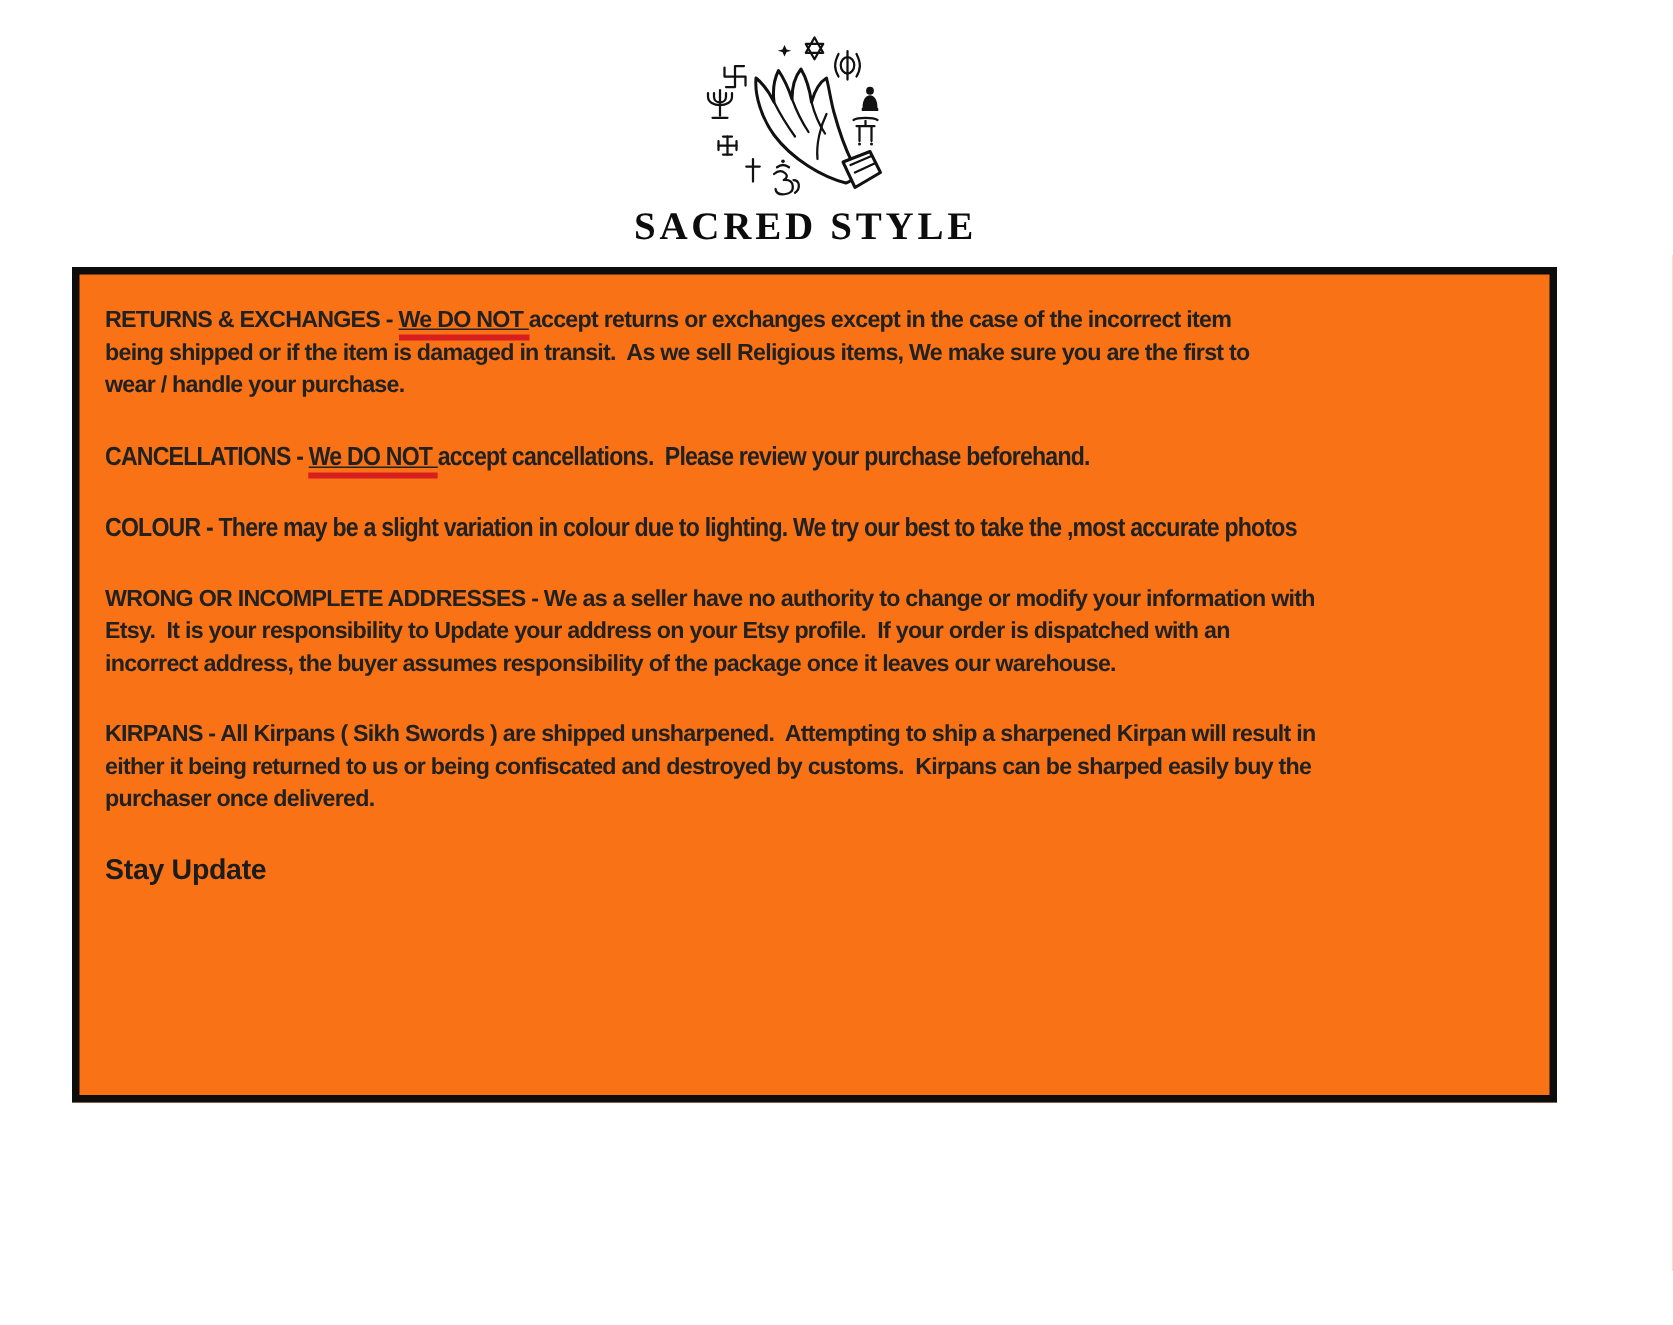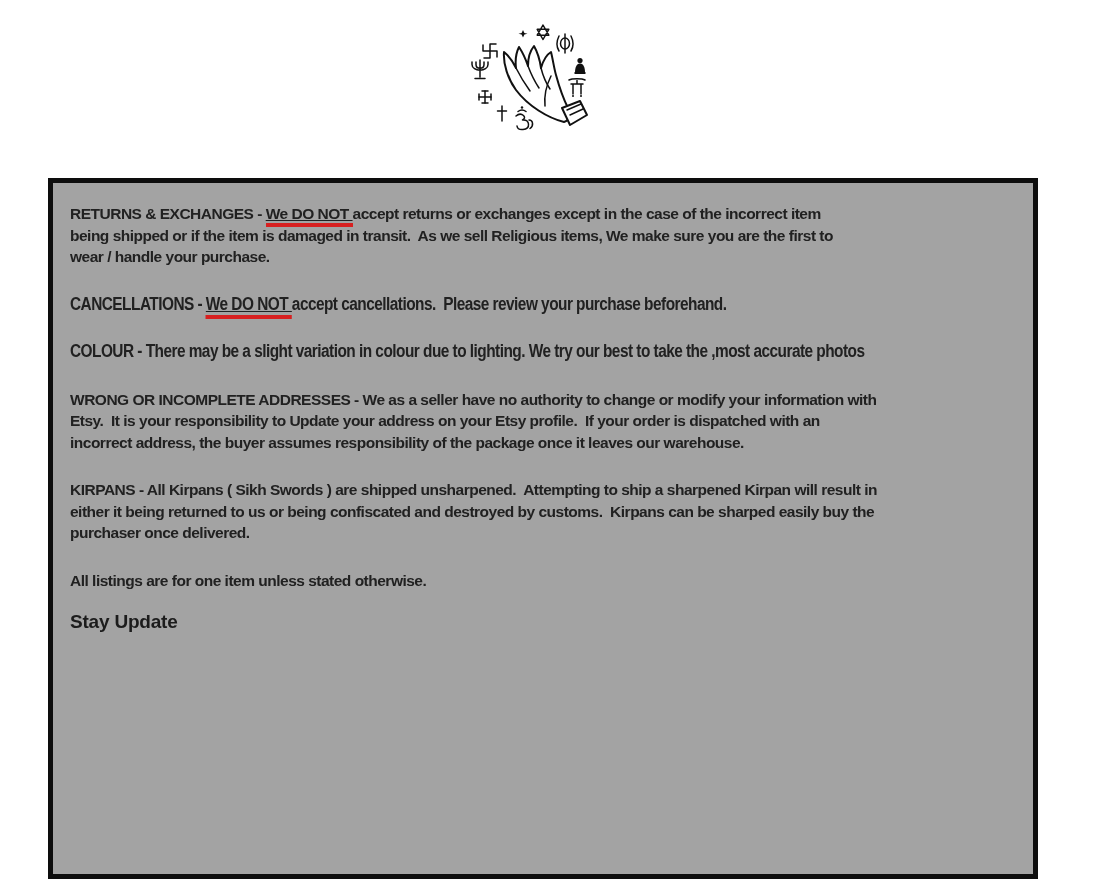--- a/index.html
+++ b/index.html
@@ -10,23 +10,23 @@
   
   .logo{position:absolute;left:412px;top:16px;width:250px;text-align:center;}
   .logo svg{display:block;margin:0 auto;}
   .brand{
     font-family:"Liberation Serif", serif;
     font-weight:600;font-size:26px;letter-spacing:2.5px;
     color:#0c0c0c;margin-top:2px;white-space:nowrap;
   }
   
   .policy-box{
-    position:absolute;left:48px;top:178px;width:990px;height:701px;
+    position:absolute;left:48px;top:178px;width:990px;height:557px;
     box-sizing:border-box;border:5px solid #0d0d0d;
-    padding:20px 8px 0 17px;overflow:hidden;background:#a3a3a3;
+    padding:20px 8px 0 17px;overflow:hidden;background:#f97316;
   }
   .para{
     margin:0 0 26px 0;
     font-size:15.5px;font-weight:bold;line-height:21.5px;
     letter-spacing:-0.5px;color:#212121;white-space:pre;
   }
   .para.condensed{
     font-size:17.5px;letter-spacing:-0.6px;
     transform:scaleX(0.88);transform-origin:0 50%;
   }
@@ -99,36 +99,36 @@
     <g>
       <path class="sym" stroke-width="2.2" d="M90,90 V105 M85.5,95 H94.5"></path>
     </g>
     <g>
       <path class="sym" d="M104,100 q4,-3.5 7.5,-0.5 q2.5,2.5 -1,4.5 q5.5,-0.5 6,4 q0.5,5 -5.5,5.5 q-5.5,0.5 -6,-3.5"></path>
       <path class="sym" d="M117,104 q3,0 3.5,3 q0.5,3.5 -2.5,5.5"></path>
       <path class="sym" d="M106,95.5 q4,-3 8,0"></path>
       <circle class="symfill" cx="110" cy="91.5" r="1.2"></circle>
     </g>
   </svg>
+  <div class="brand">SACRED STYLE</div>
 </div>
 
 <div class="policy-box">
   <p class="para"><span>RETURNS &amp; EXCHANGES - </span><span class="hl">We DO NOT </span><span>accept returns or exchanges except in the case of the incorrect item
 being shipped or if the item is damaged in transit.  As we sell Religious items, We make sure you are the first to
 wear / handle your purchase.</span></p>
 
   <p class="para condensed"><span>CANCELLATIONS - </span><span class="hl">We DO NOT </span><span>accept cancellations.  Please review your purchase beforehand.</span></p>
 
 
   <p class="para condensed">COLOUR - There may be a slight variation in colour due to lighting. We try our best to take the ,most accurate photos</p>
 
   <p class="para">WRONG OR INCOMPLETE ADDRESSES - We as a seller have no authority to change or modify your information with
 Etsy.  It is your responsibility to Update your address on your Etsy profile.  If your order is dispatched with an
 incorrect address, the buyer assumes responsibility of the package once it leaves our warehouse.</p>
 
   <p class="para">KIRPANS - All Kirpans ( Sikh Swords ) are shipped unsharpened.  Attempting to ship a sharpened Kirpan will result in
 either it being returned to us or being confiscated and destroyed by customs.  Kirpans can be sharped easily buy the
 purchaser once delivered.</p>
 
-  <p class="para" style="margin-bottom:20px">All listings are for one item unless stated otherwise.</p>
 
   <p class="closing">Stay Update</p>
 </div>
 
 </body></html>

